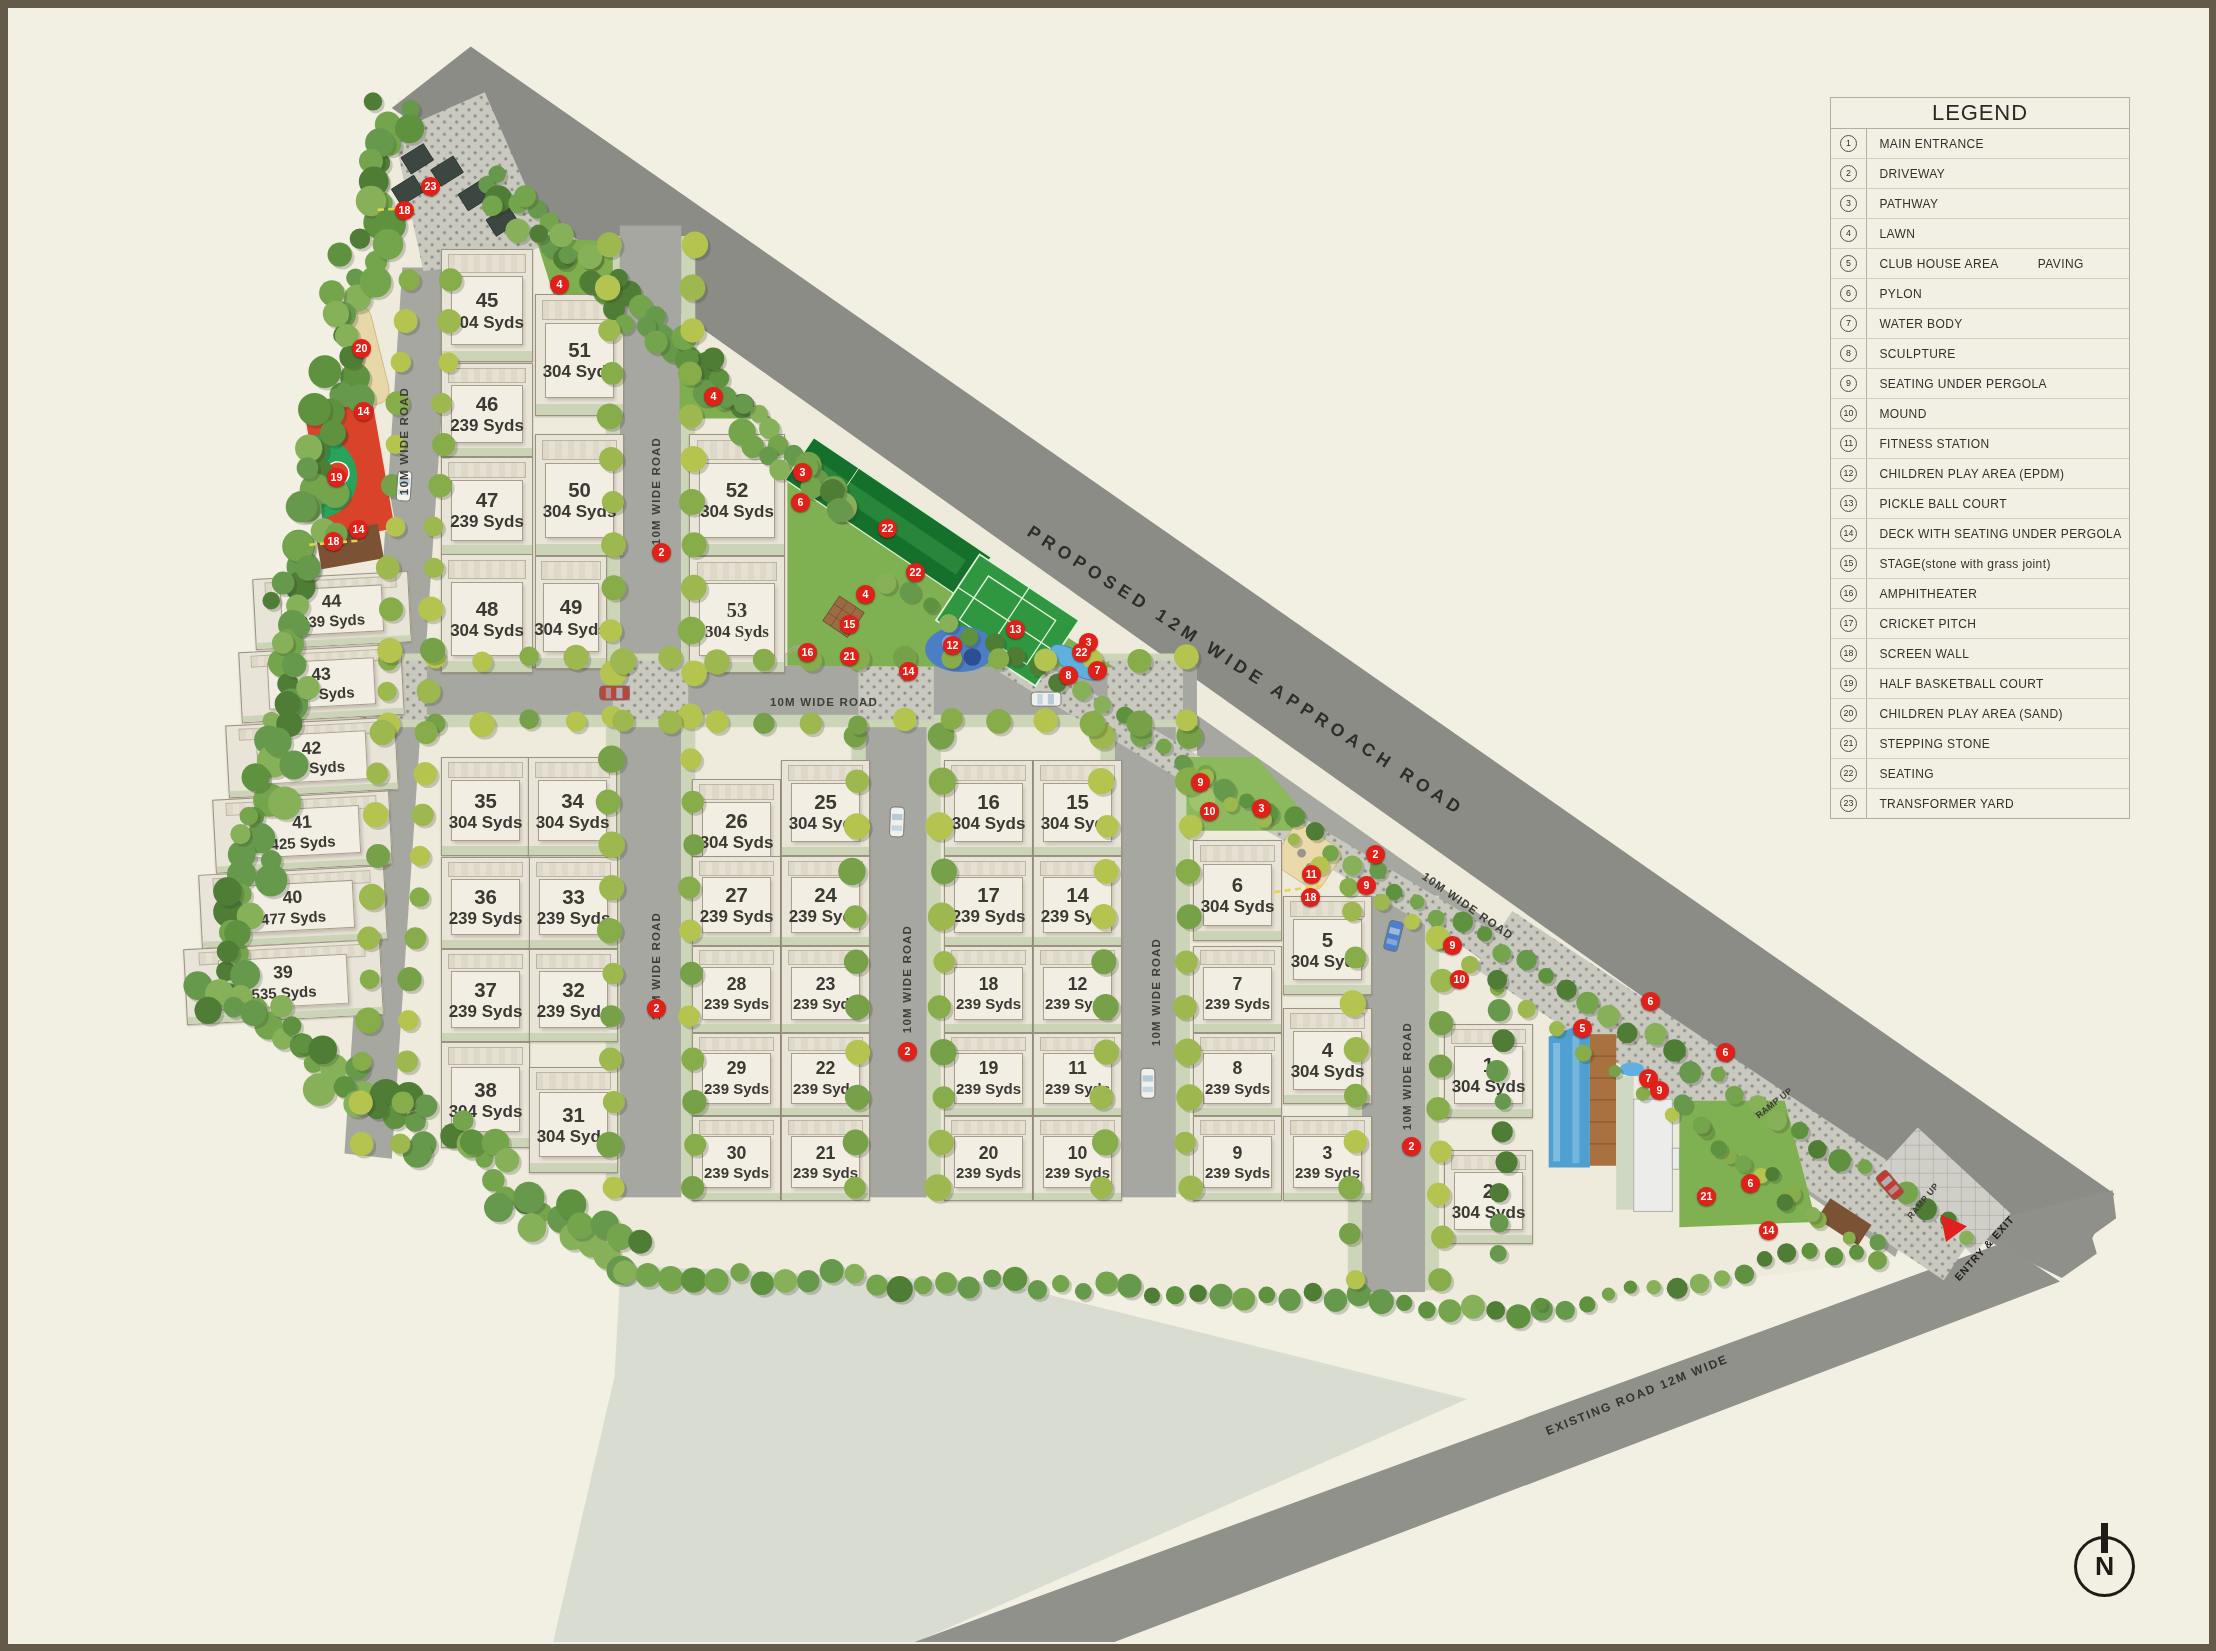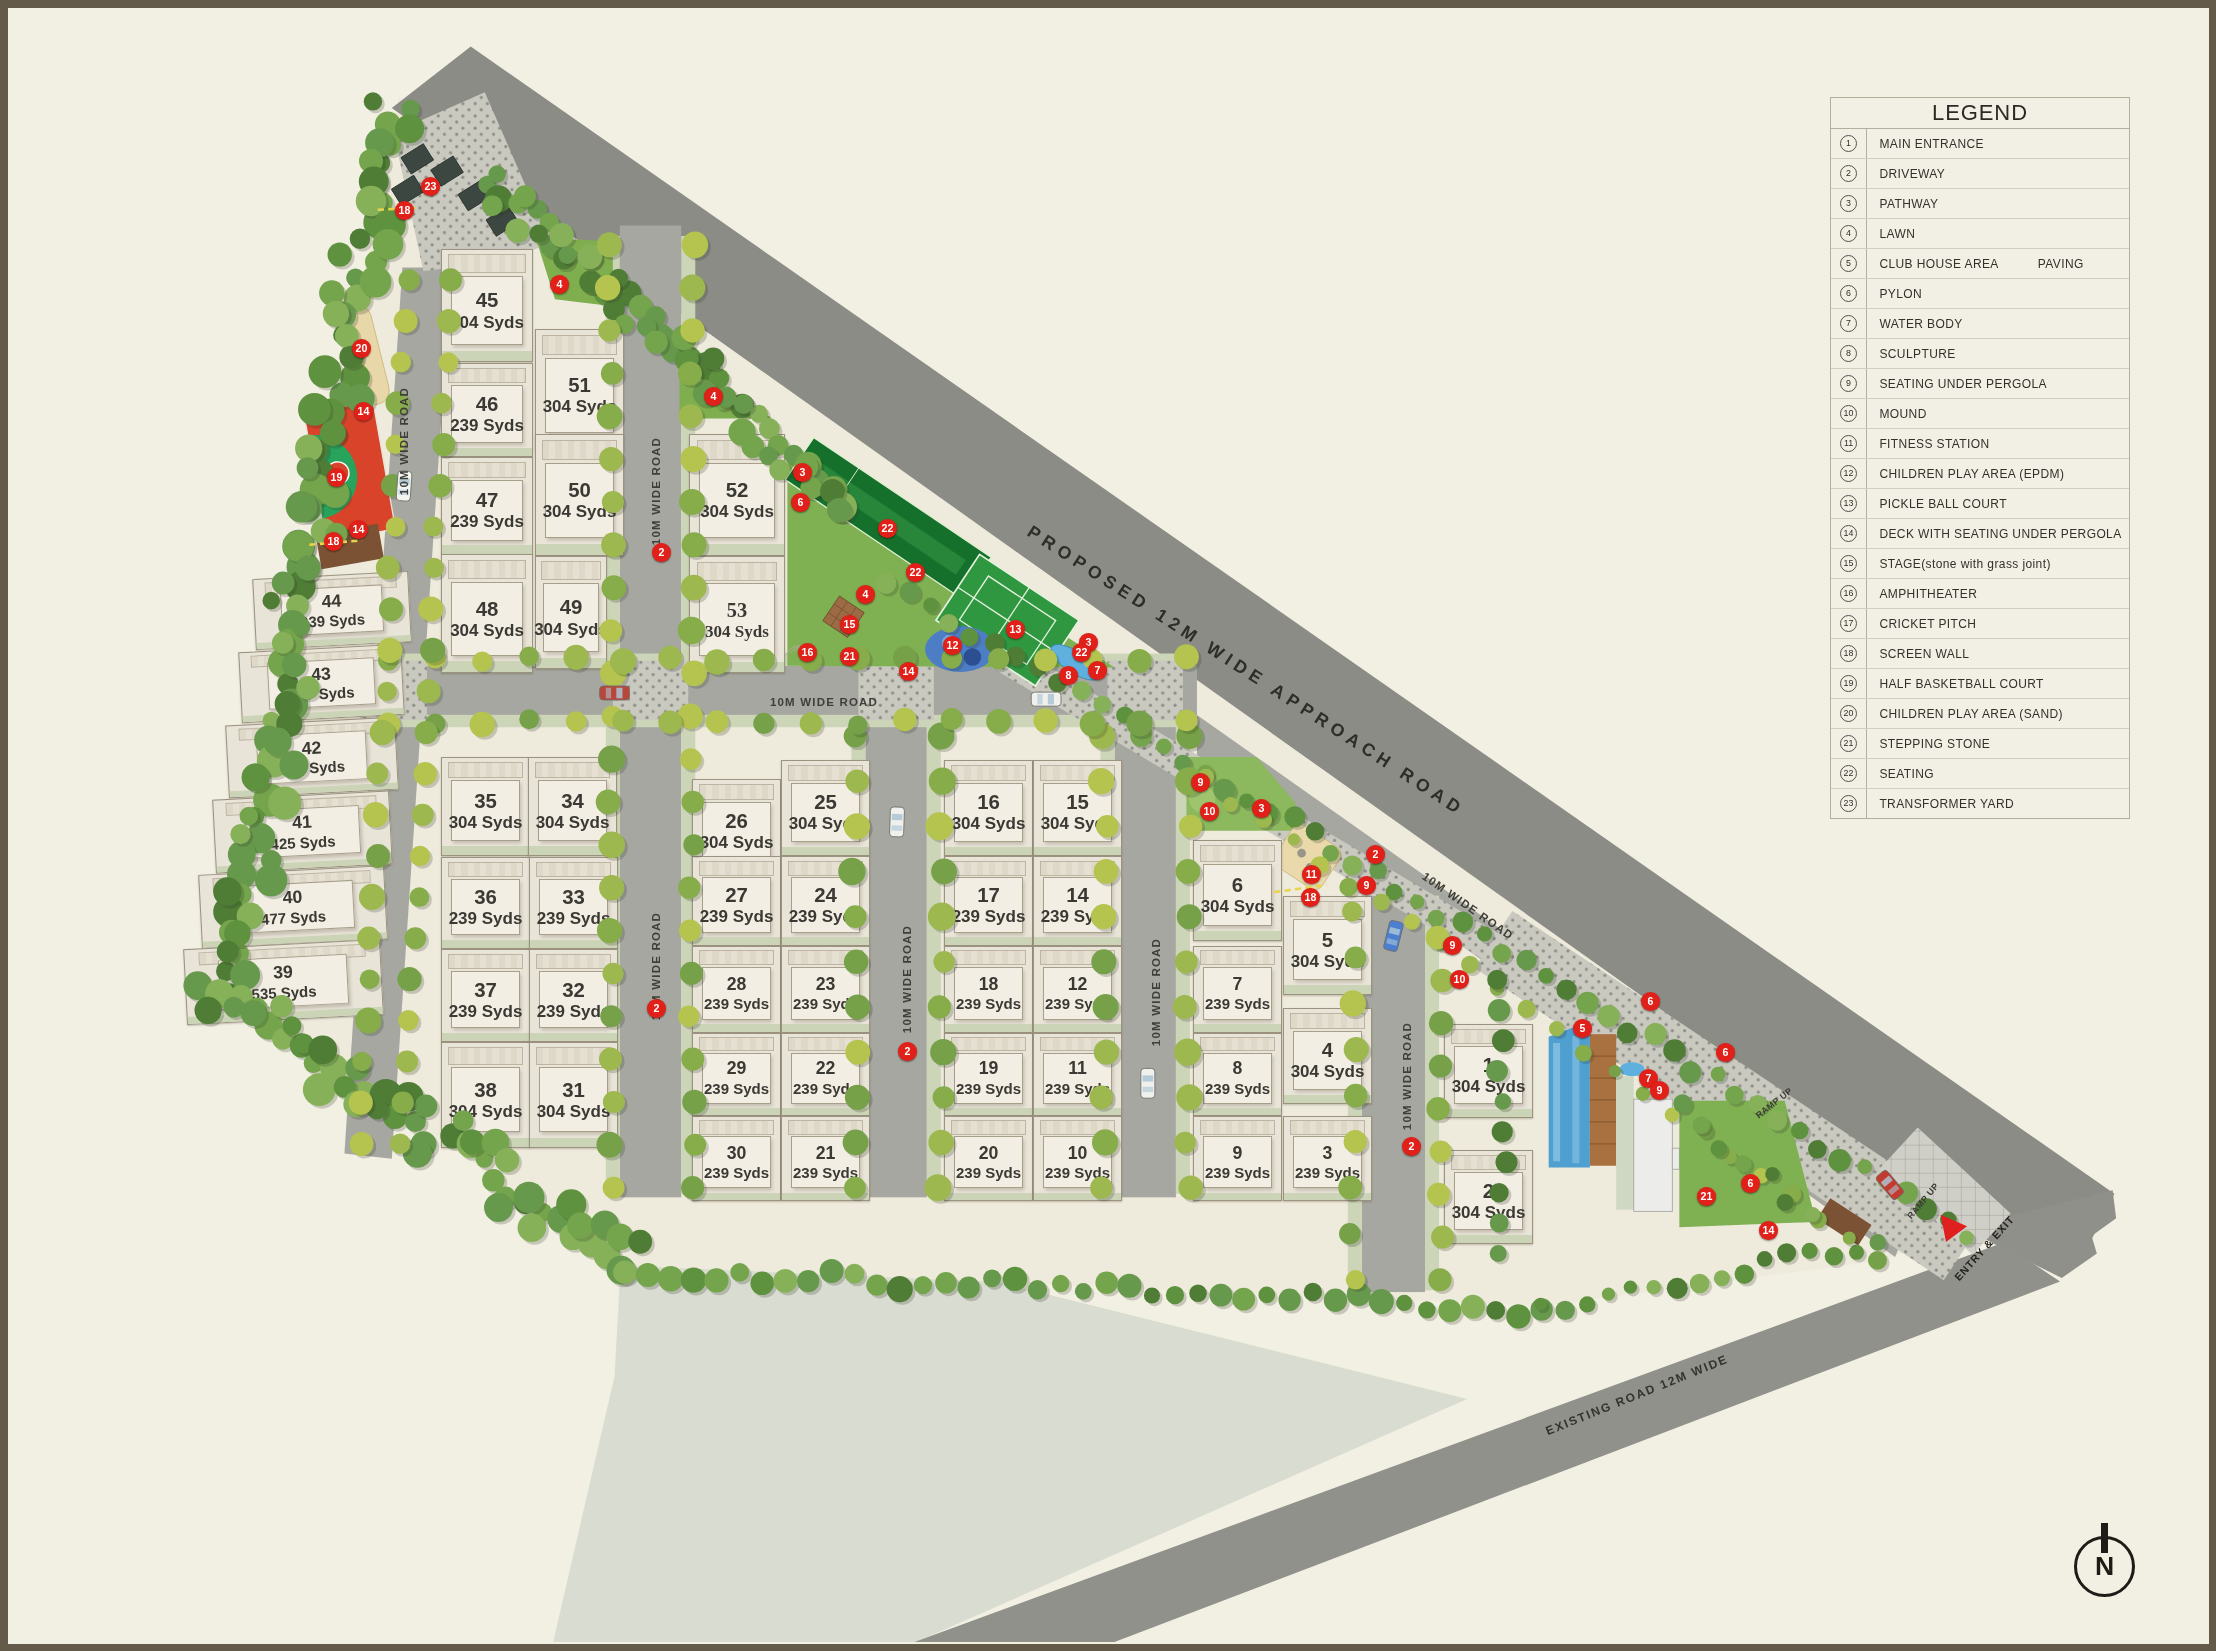--- a/index.html
+++ b/index.html
@@ -215,21 +215,21 @@
         <div class="green"></div>
       </div>
       <div class="plot" style="left: 433px; top: 546px; width: 92px; height: 119px;">
         <div class="yard"></div>
         <div class="house">
           <div class="p-no">48</div>
           <div class="p-size">304 Syds</div>
         </div>
         <div class="green"></div>
       </div>
-      <div class="plot" style="left: 527px; top: 321px; width: 89px; height: 122px;">
+      <div class="plot" style="left: 527px; top: 286px; width: 89px; height: 122px;">
         <div class="yard"></div>
         <div class="house">
           <div class="p-no">51</div>
           <div class="p-size">304 Syds</div>
         </div>
         <div class="green"></div>
       </div>
       <div class="plot" style="left: 527px; top: 426px; width: 89px; height: 122px;">
         <div class="yard"></div>
         <div class="house">
@@ -359,21 +359,21 @@
         <div class="green"></div>
       </div>
       <div class="plot" style="left: 521px; top: 941px; width: 89px; height: 93px;">
         <div class="yard"></div>
         <div class="house">
           <div class="p-no">32</div>
           <div class="p-size">239 Syds</div>
         </div>
         <div class="green"></div>
       </div>
-      <div class="plot" style="left: 521px; top: 1034px; width: 89px; height: 106px;">
+      <div class="plot" style="left: 521px; top: 1059px; width: 89px; height: 106px;">
         <div class="yard"></div>
         <div class="house">
           <div class="p-no">31</div>
           <div class="p-size">304 Syds</div>
         </div>
         <div class="green"></div>
       </div>
       <div class="plot" style="left: 684px; top: 771px; width: 89px; height: 96px; text-decoration: underline;">
         <div class="yard"></div>
         <div class="house">

